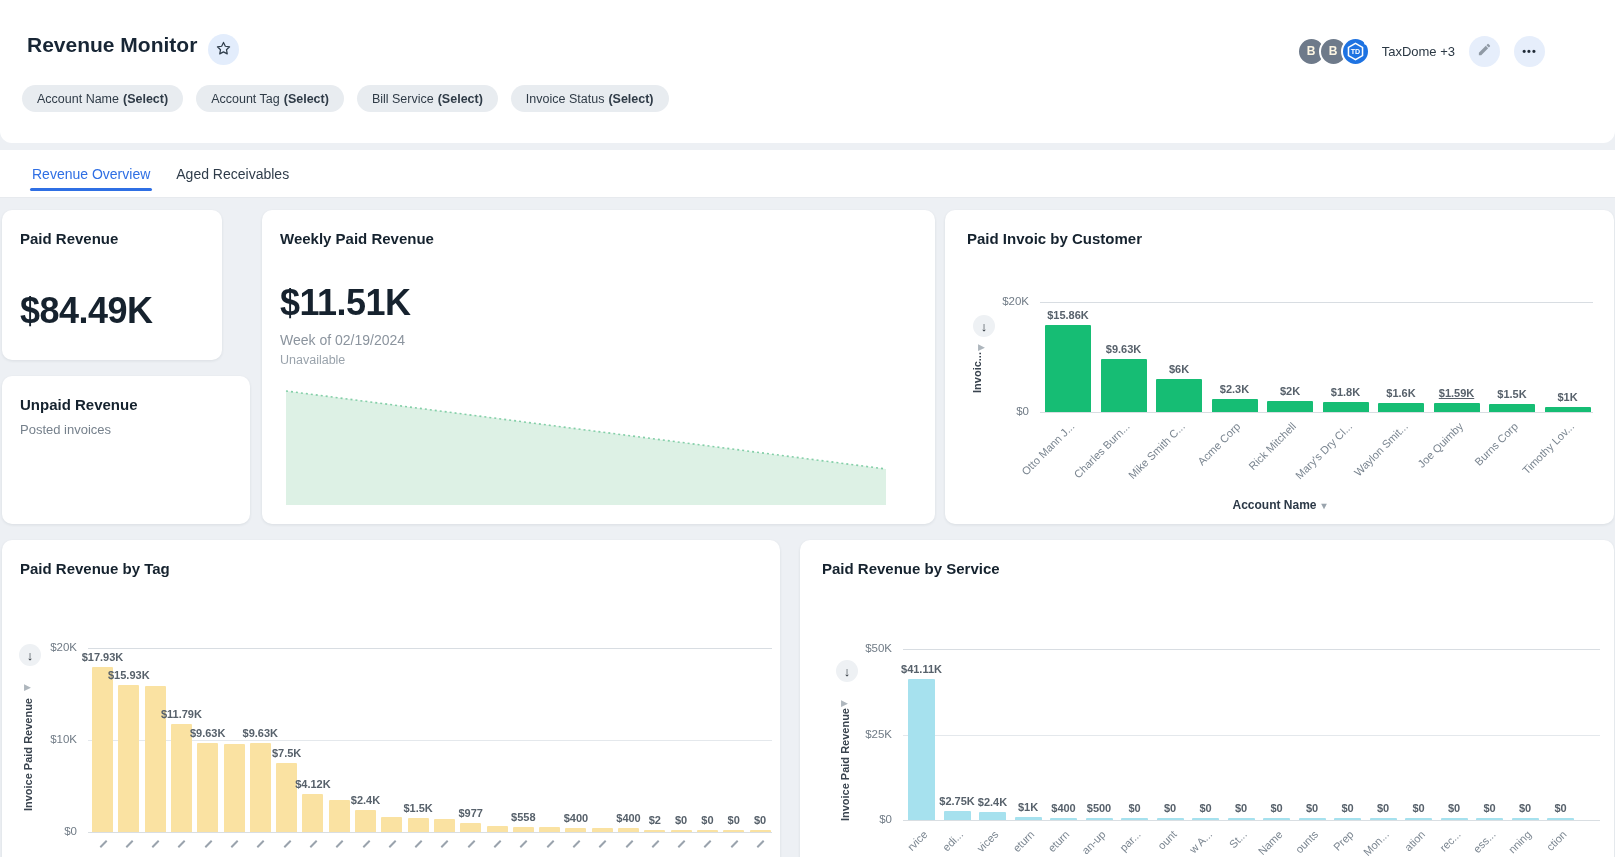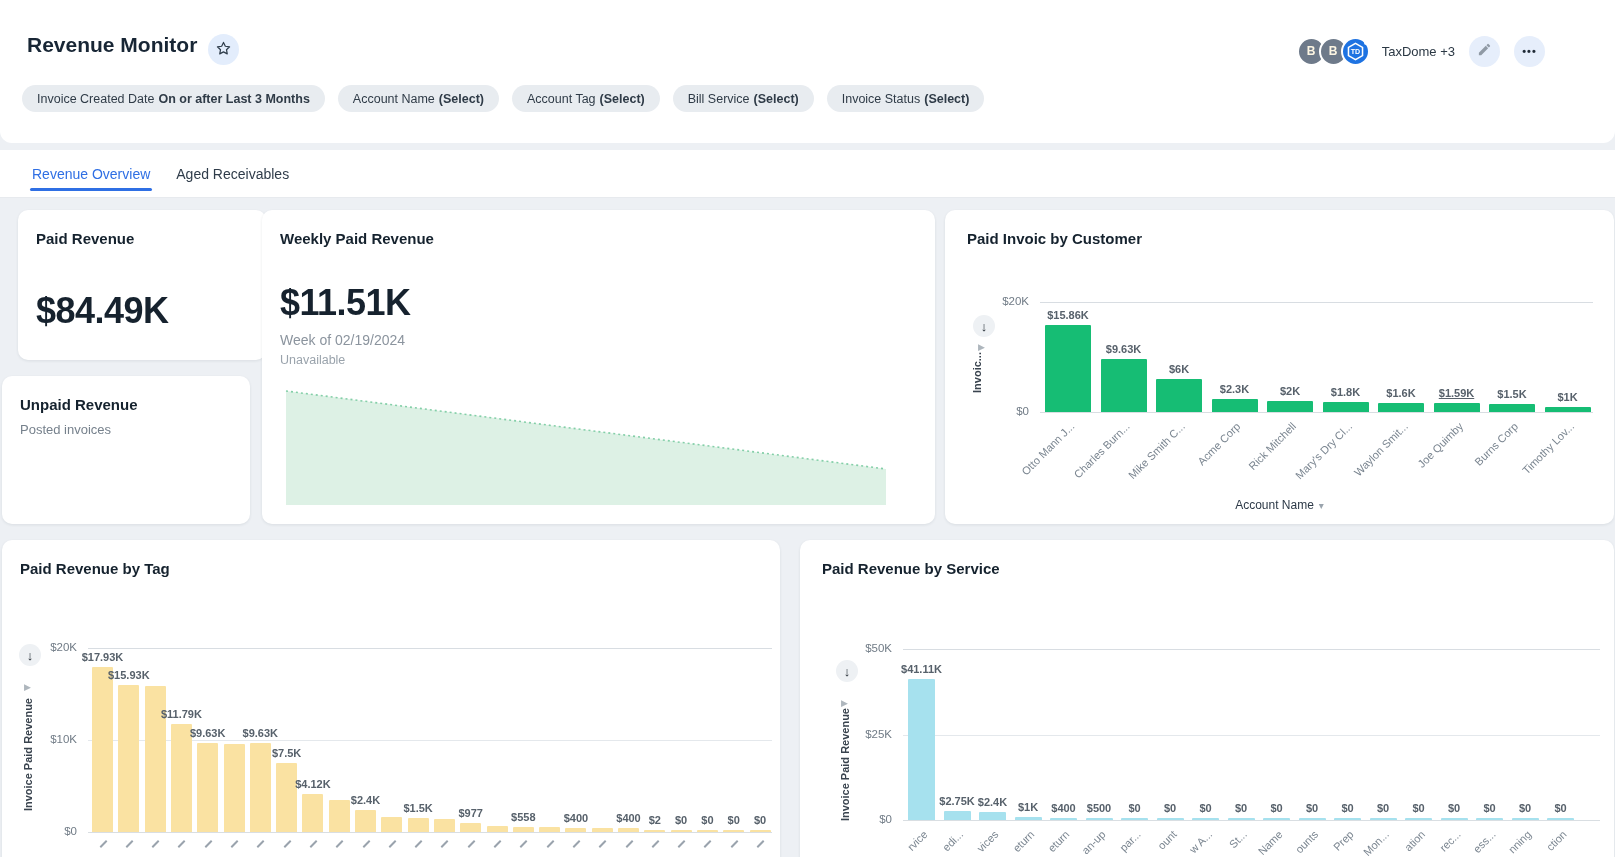--- a/index.html
+++ b/index.html
@@ -34,21 +34,21 @@
     border-bottom:1px solid #e7eaee; display:flex; align-items:center; padding-left:30px; gap:22px; }
   .tab { background:none; border:none; font-size:14px; cursor:pointer; height:100%;
     font-family:"Liberation Sans", sans-serif; color:#2f3c4a; position:relative; padding:0 2px; }
   .tab.active { color:#2f6fe4; }
   .tab.active::after { content:""; position:absolute; left:0; right:0; bottom:6px; height:3px;
     background:#2f6fe4; border-radius:2px; }
 
   
   .card { position:absolute; background:#fff; border-radius:10px;
     box-shadow:0 1px 3px rgba(25,39,60,0.09); overflow:hidden; }
-  #card-paid     { left:18px;   top:210px; width:248px; height:150px; }
+  #card-paid     { left:2px;   top:210px; width:220px; height:150px; }
   #card-unpaid   { left:2px;   top:376px; width:248px; height:148px; }
   #card-weekly   { left:262px; top:210px; width:673px; height:314px; }
   #card-customer { left:945px; top:210px; width:669px; height:314px; }
   #card-tag      { left:2px;   top:540px; width:778px; height:340px; }
   #card-service  { left:800px; top:540px; width:814px; height:340px; }
 
   .card h2 { position:absolute; left:18px; top:20px; font-size:15px; font-weight:700; color:#15222e; }
   #card-customer h2, #card-service h2 { left:22px; }
   .kpi-value { position:absolute; left:18px; top:72px; font-size:36px; font-weight:800;
     letter-spacing:-0.5px; color:#16222e; }
@@ -87,21 +87,21 @@
   #card-customer .caret-btn  { left:33px; top:132px; }
   #card-customer .ylabel     { left:26px; top:142px; }
   #card-tag .circle-btn { left:17px; top:104px; }
   #card-tag .caret-btn  { left:22px; top:142px; }
   #card-tag .ylabel     { left:20px; top:158px; }
   #card-service .circle-btn { left:36px; top:120px; }
   #card-service .caret-btn  { left:41px; top:158px; }
   #card-service .ylabel     { left:39px; top:168px; }
 
   .xaxis-title { position:absolute; left:0; right:0; top:288px; text-align:center;
-    font-size:12px; font-weight:400; color:#2c3947; cursor:pointer; }
+    font-size:12px; font-weight:700; color:#2c3947; cursor:pointer; }
   .xaxis-title .dd { color:#9aa4ad; font-size:10px; margin-left:5px; }
 </style>
 </head>
 <body>
 
 <div class="header">
   <div class="page-title">Revenue Monitor</div>
   <button class="star-btn">
     <span>
       <svg width="17" height="17" viewBox="0 0 24 24">
@@ -127,24 +127,20 @@
             <path d="M3 17.25V21h3.75L17.8 9.94l-3.75-3.75L3 17.25zM20.7 7.04a1 1 0 0 0 0-1.41l-2.34-2.34a1 1 0 0 0-1.41 0l-1.83 1.83 3.75 3.75 1.83-1.83z" fill="#909aa5"></path>
           </svg>
       </span>
     </button>
     <button class="round-btn">
       <span class="dots">•••</span>
     </button>
   </div>
 
   <div class="chips">
-    <button class="chip">
-      <span>Invoice Created Date</span>
-        <b>On or after Last 3 Months</b>
-    </button>
     <button class="chip">
       <span>Account Name</span>
         <b>(Select)</b>
     </button>
     <button class="chip">
       <span>Account Tag</span>
         <b>(Select)</b>
     </button>
     <button class="chip">
       <span>Bill Service</span>

